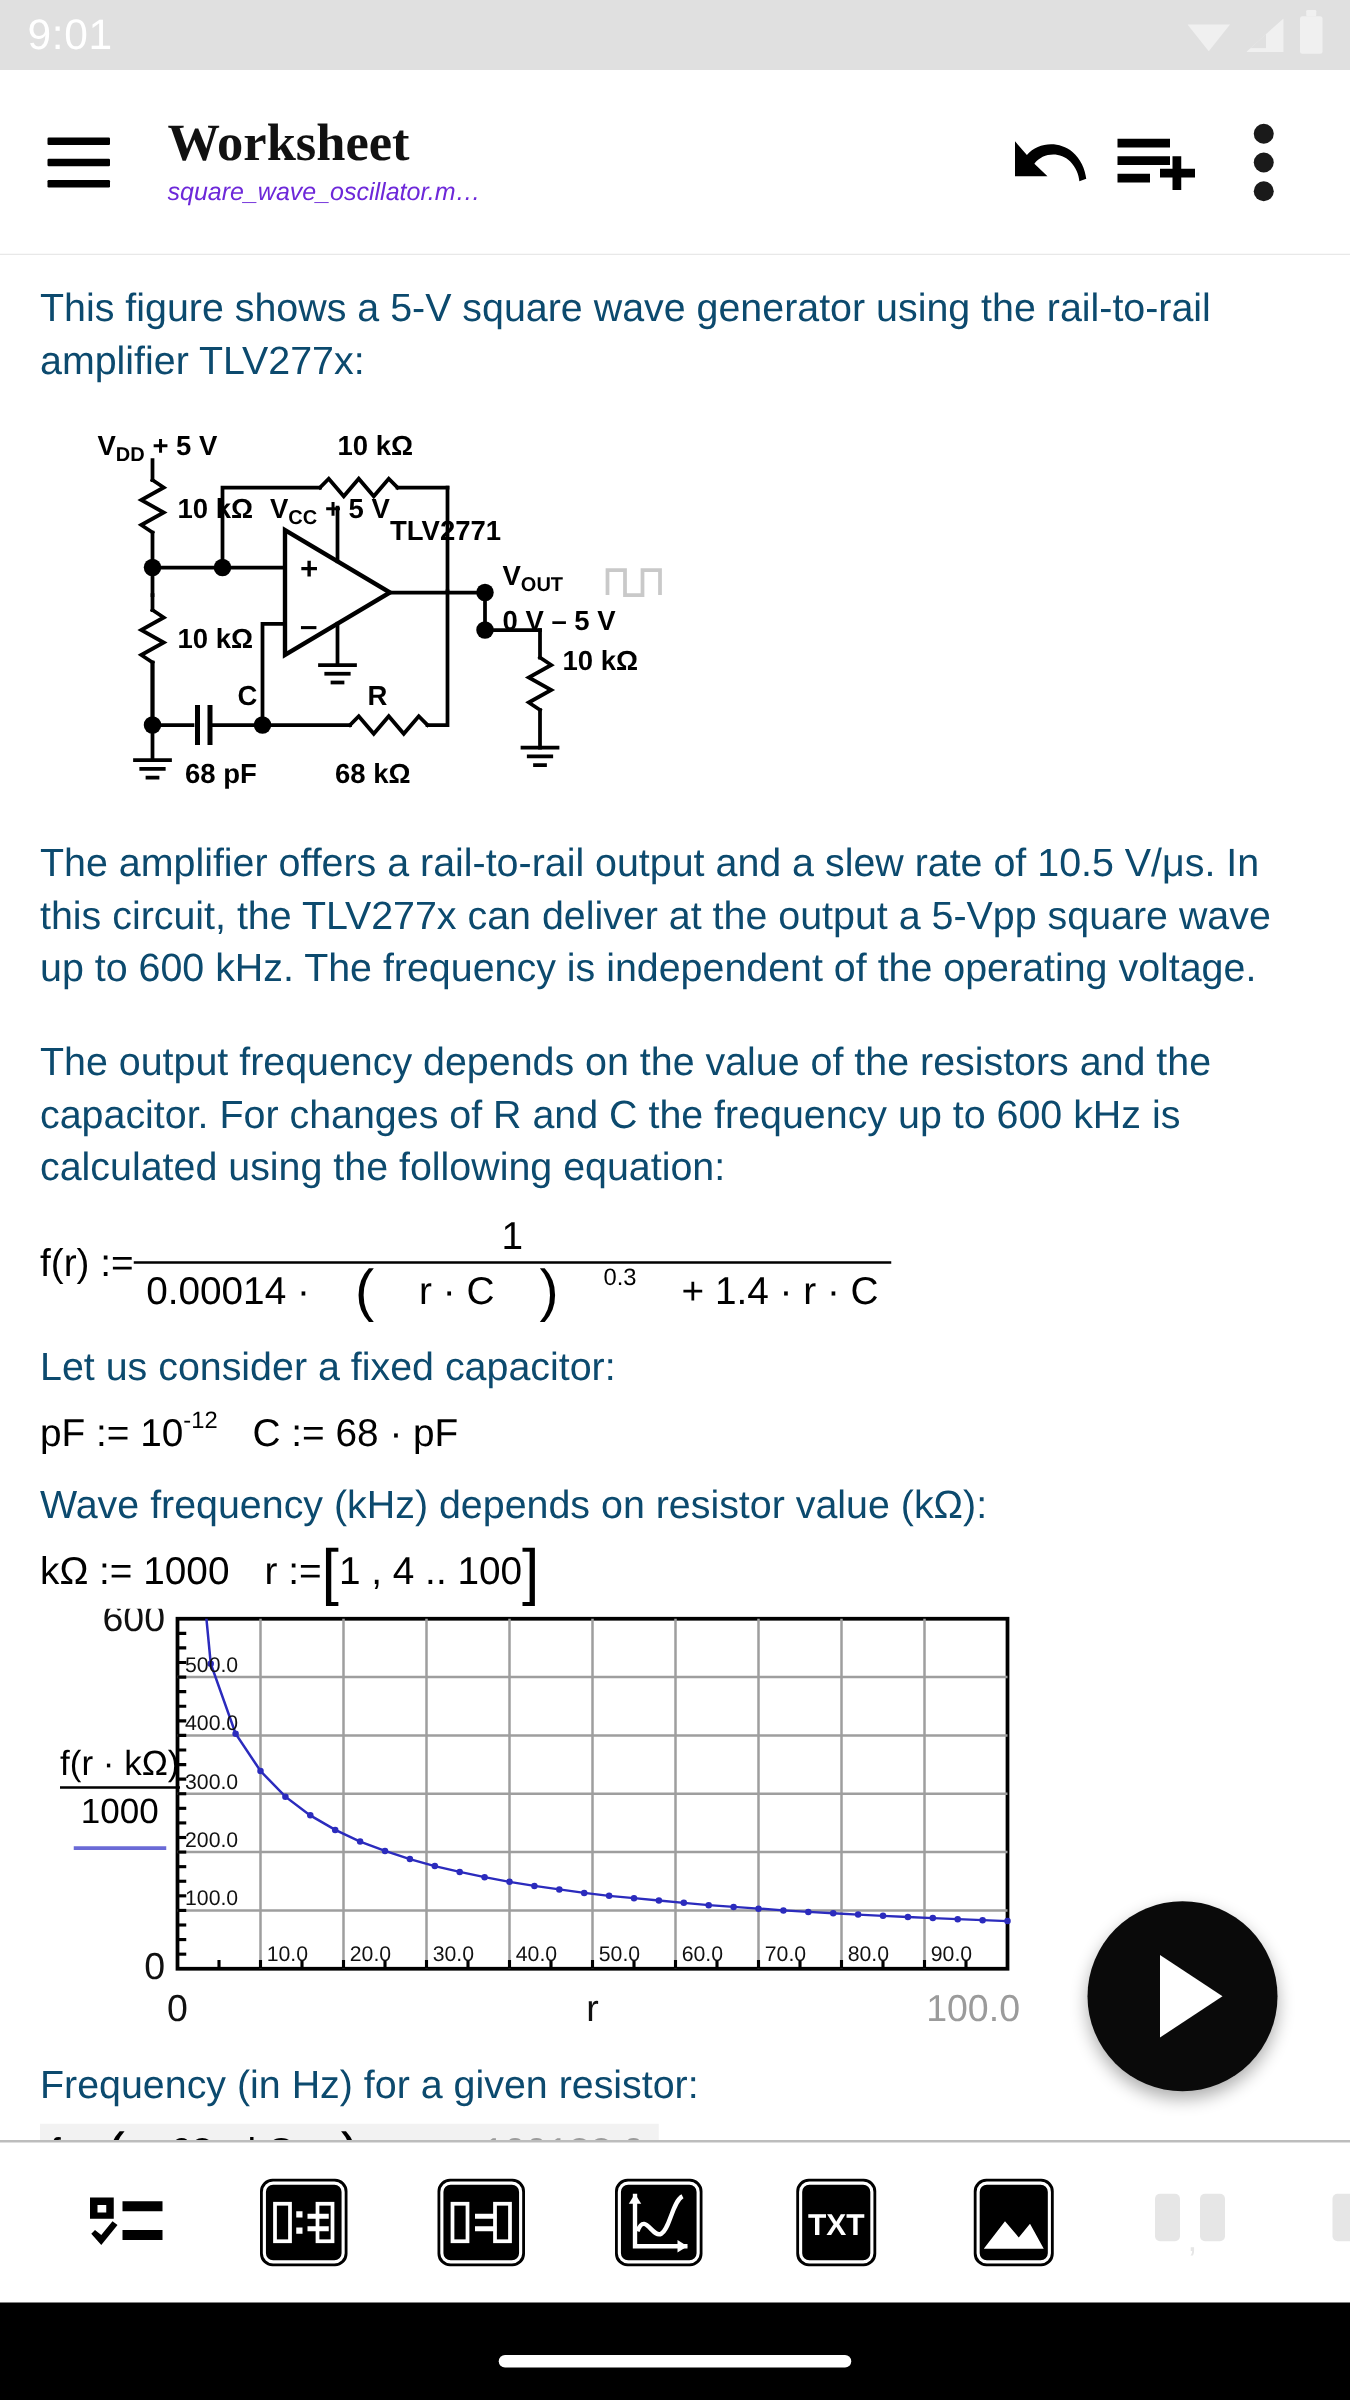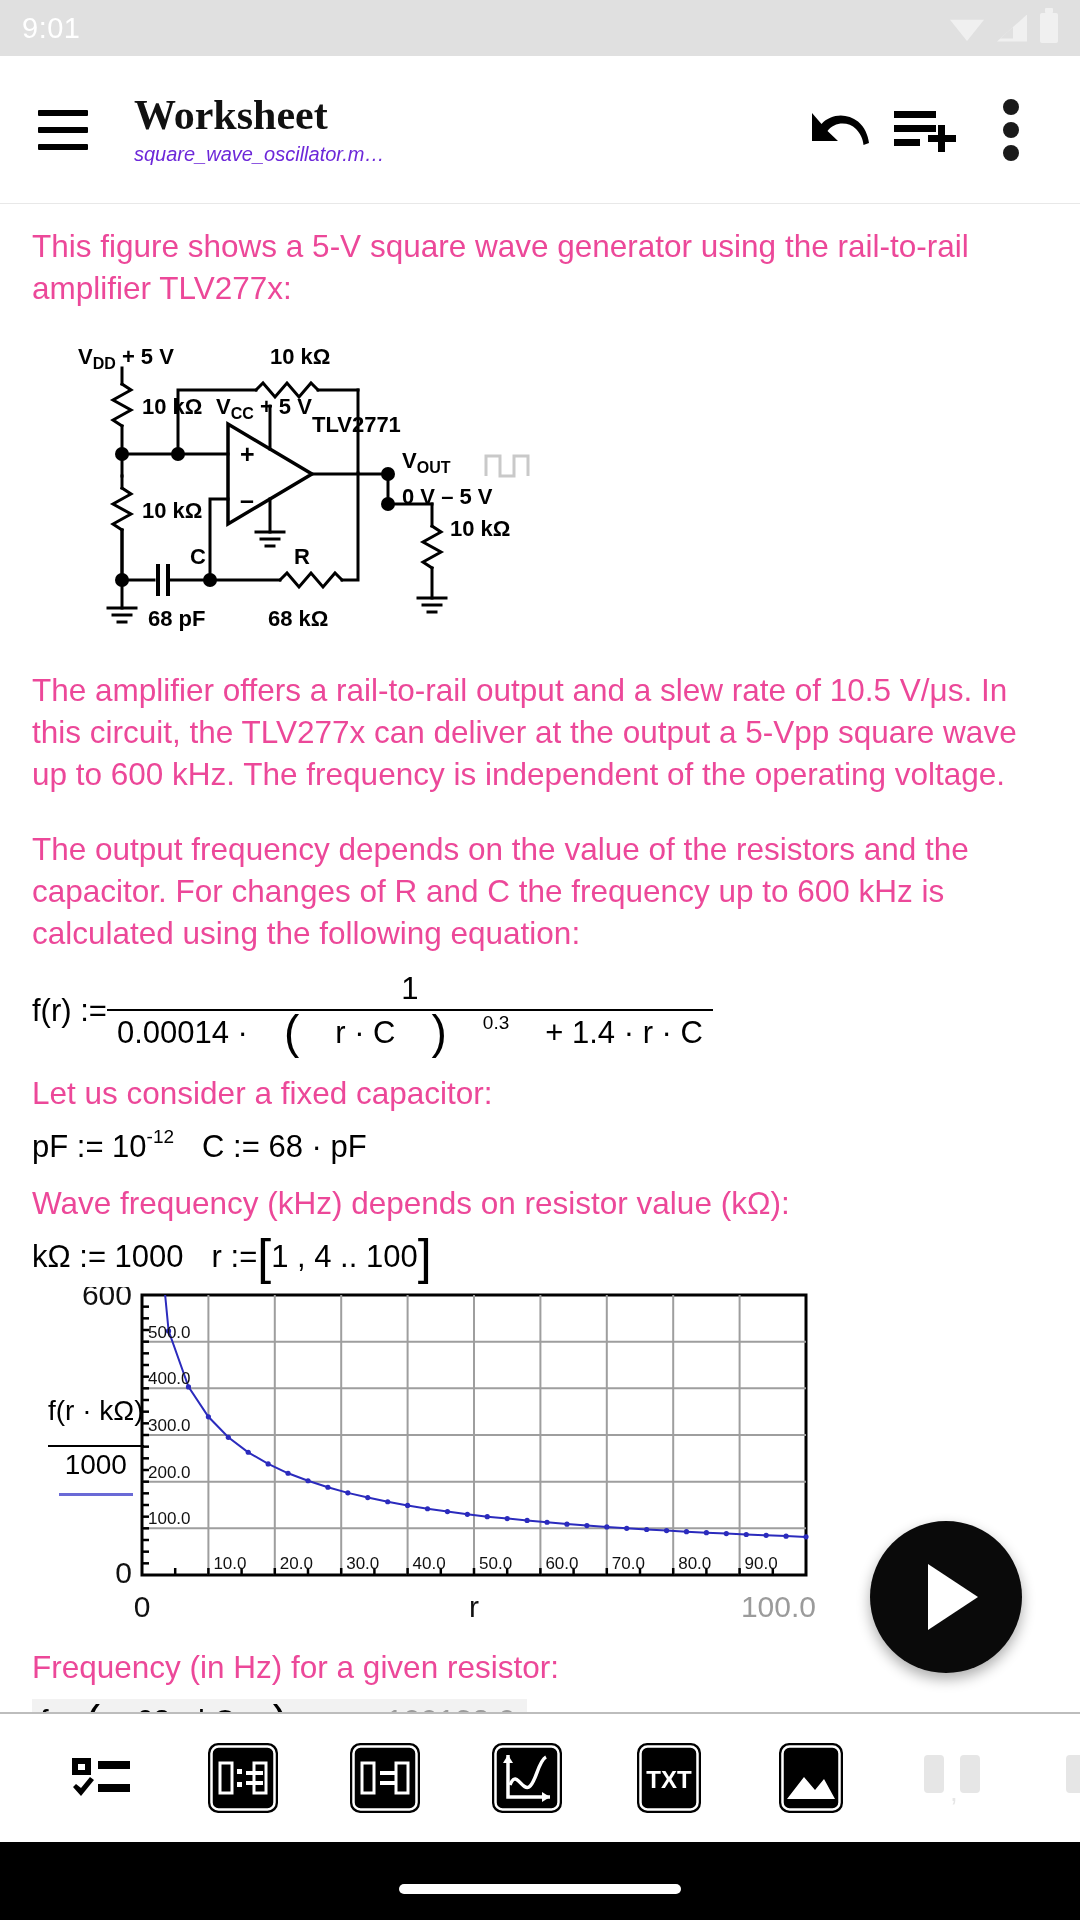--- a/index.html
+++ b/index.html
@@ -10,21 +10,21 @@
     overflow: hidden;
   }
   #app { position: relative; width: 1080px; height: 1920px; background: #fff; }
 
   
   .statusbar {
     height: 56px; background: #e0e0e0;
     display: flex; align-items: center; justify-content: space-between;
     padding: 0 22px;
   }
-  .status-time { font-size: 29px; color: #ffffff; letter-spacing: .5px; }
+  .status-time { font-size: 34px; color: #ffffff; letter-spacing: .5px; }
   .status-icons { display: flex; align-items: center; gap: 13px; }
   .ic-wifi {
     width: 34px; height: 26px;
     background: #f0f0f0;
     clip-path: polygon(0% 18%, 100% 18%, 50% 100%);
   }
   .ic-signal {
     width: 30px; height: 27px; background: #f0f0f0;
     clip-path: polygon(100% 0%, 100% 100%, 0% 100%);
     position: relative;
@@ -54,21 +54,21 @@
   .hamburger span { display: block; height: 6px; background: #000; border-radius: 1px; }
   .titles { flex: 1 1 auto; margin-left: 46px; min-width: 0; }
   .title-main { font-size: 42px; font-weight: bold; color: #111; line-height: 1.12; font-family: Liberation Serif, serif; }
   .title-sub { font-size: 20px; color: #6d28d9; line-height: 1.25; margin-top: 2px;
                white-space: nowrap; overflow: hidden; font-style: italic; }
   .abtn { flex: 0 0 auto; width: 86px; height: 86px; display: flex; align-items: center; justify-content: center; cursor: pointer; }
 
   
   .doc { position: absolute; top: 204px; left: 0; width: 1080px; height: 1508px;
          padding: 22px 32px 0 32px; background: #fff; overflow: hidden; }
-  .para { font-size: 31.5px; line-height: 1.33; color: #ec4899; margin-bottom: 10px; }
+  .para { font-size: 31.5px; line-height: 1.33; color: #0c4a6e; margin-bottom: 10px; }
   .gap-l { margin-top: 34px; }
 
   
   .figure { margin: 26px 0 18px 18px; }
   .figure svg { display: block; }
 
   
   .math { font-size: 31px; color: #000; display: flex; align-items: center; }
   .mrow { display: flex; align-items: center; gap: 36px; }
   .frac { display: inline-flex; flex-direction: column; align-items: center; vertical-align: middle; }
@@ -79,21 +79,21 @@
   .res-box { display: inline-block; background: #f2f2f2; padding: 5px 12px 7px 8px; }
   .res-val { color: #9b9b9b; }
 
   
   .chartwrap { position: relative; margin: 10px 0 6px 0; height: 348px; }
   .chartwrap svg { display: block; }
   .ylabel-box {
     position: absolute; left: 16px; top: 108px;
     font-size: 28px; text-align: center; color: #000;
   }
-  .ylabel-box .num2 { padding-bottom: 18px; }
+  .ylabel-box .num2 { padding-bottom: 2px; }
   .ylabel-box .den2 { border-top: 2px solid #000; padding-top: 2px; }
   .legend-line { width: 74px; height: 3px; background: #6a6ad6; margin: 12px auto 0; }
 
   
   .fab {
     position: absolute; right: 58px; top: 1521px;
     width: 152px; height: 152px; border-radius: 50%;
     background: #0a0a0a; display: flex; align-items: center; justify-content: center;
     box-shadow: 0 6px 14px rgba(0,0,0,.33); cursor: pointer; z-index: 5;
   }

